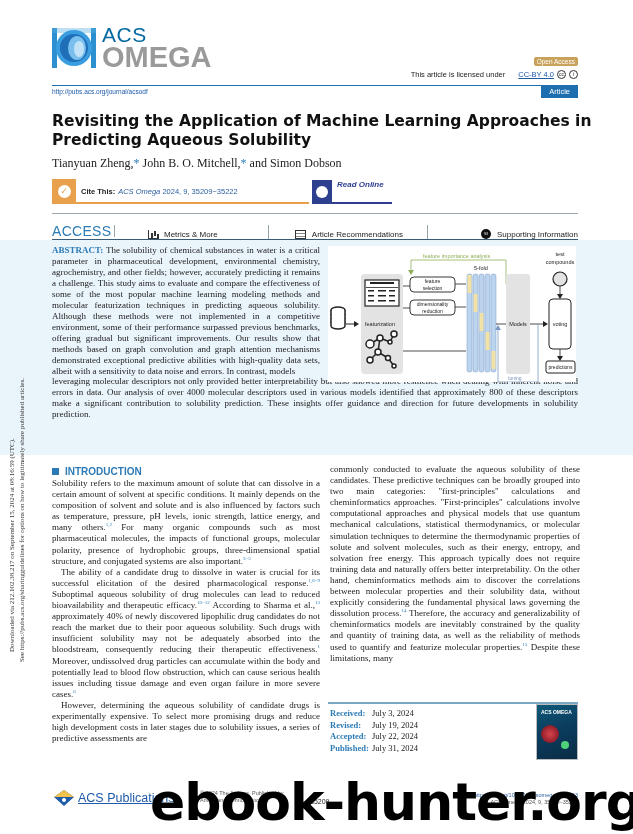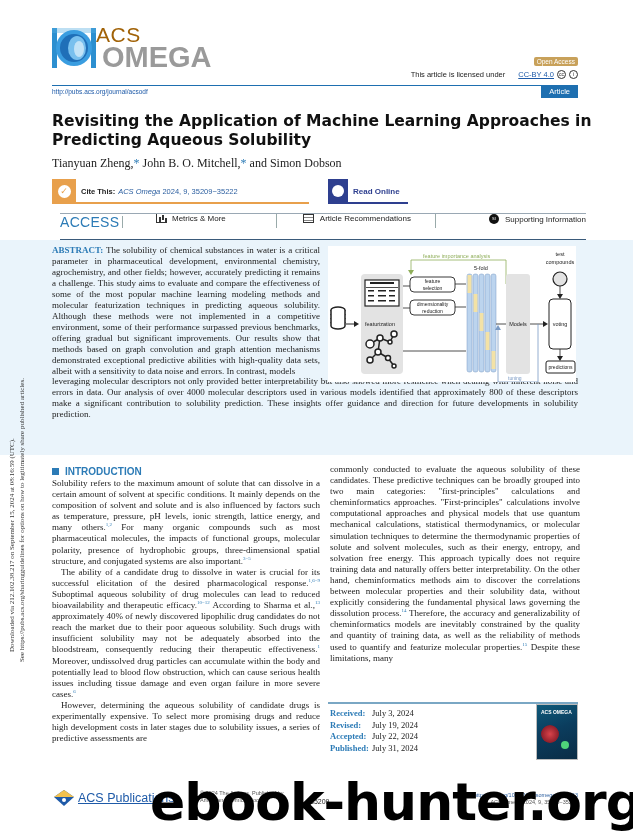--- a/index.html
+++ b/index.html
@@ -4,21 +4,21 @@
 <style>
   * { margin: 0; padding: 0; box-sizing: border-box; }
   html, body { width: 633px; height: 834px; background: #ffffff; overflow: hidden; }
   body { position: relative; font-family: "Liberation Serif", serif; color: #222; }
 
   .abs { position: absolute; }
 
   
   .logo { left: 52px; top: 24px; width: 170px; height: 50px; }
   .logo-mark { position: absolute; left: 0; top: 2px; width: 44px; height: 44px; }
-  .logo-text-acs { position: absolute; left: 44px; top: 0px; font-family: "Liberation Sans", sans-serif; font-size: 21px; color: #a16207; letter-spacing: 0.5px; line-height: 21px; }
+  .logo-text-acs { position: absolute; left: 50px; top: 0px; font-family: "Liberation Sans", sans-serif; font-size: 21px; color: #0369a1; letter-spacing: 0.5px; line-height: 21px; }
   .logo-text-omega { position: absolute; left: 50px; top: 18px; font-family: "Liberation Sans", sans-serif; font-size: 29px; font-weight: bold; color: #9a9a9a; letter-spacing: 0px; line-height: 30px; }
 
   .open-access { right: 55px; top: 57px; background: #c8a15a; color: #fff; font-family: "Liberation Sans", sans-serif; font-size: 6.5px; padding: 1px 3px; border-radius: 2px; }
   .license { right: 55px; top: 70px; font-family: "Liberation Sans", sans-serif; font-size: 7.5px; color: #222; display: flex; align-items: center; gap: 3px; }
   .license a { color: #1e5aa8; text-decoration: underline; margin-left: 10px; }
   .cc-ico { display: inline-block; width: 9px; height: 9px; border: 1px solid #333; border-radius: 50%; font-size: 5px; line-height: 7px; text-align: center; }
 
   .url-bar { left: 52px; top: 85px; width: 526px; height: 12px; border-top: 1px solid #1e6fb0; }
   .url-text { left: 52px; top: 88px; font-family: "Liberation Sans", sans-serif; font-size: 6.5px; color: #1e5aa8; }
   .article-tag { right: 55px; top: 86px; background: #1e6fb0; color: #fff; font-family: "Liberation Sans", sans-serif; font-size: 7.5px; padding: 1px 8px 2px; text-align: center; }
@@ -28,27 +28,27 @@
   .authors { left: 52px; top: 156px; font-size: 12px; color: #222; }
   .authors .star { color: #2c7bb6; }
 
   .cite-box { left: 52px; top: 180px; width: 257px; height: 24px; border-bottom: 2px solid #e8a04c; display: flex; align-items: center; }
   .cite-icon { width: 24px; height: 24px; background: #e8a04c; display: flex; align-items: center; justify-content: center; }
   .cite-icon span { width: 13px; height: 13px; border-radius: 50%; background: #fff; color: #e8a04c; font-size: 9px; line-height: 13px; text-align: center; font-family: "DejaVu Sans", sans-serif; font-weight: bold; }
   .cite-label { margin-left: 5px; font-family: "Liberation Sans", sans-serif; font-size: 7.5px; font-weight: bold; color: #222; }
   .cite-ref { margin-left: 3px; font-family: "Liberation Sans", sans-serif; font-size: 7.5px; color: #2c5fa0; }
   .cite-ref i { font-style: italic; }
 
-  .read-box { left: 328px; top: 180px; width: 80px; height: 24px; border-bottom: 2px solid #2e3f8f; display: flex; align-items: center; }
+  .read-box { left: 312px; top: 180px; width: 80px; height: 24px; border-bottom: 2px solid #2e3f8f; display: flex; align-items: flex-start; font-style: italic; }
   .read-icon { width: 20px; height: 24px; background: #2e3f8f; display: flex; align-items: center; justify-content: center; }
   .read-icon span { width: 12px; height: 12px; border-radius: 50%; background: #fff; }
   .read-label { margin-left: 5px; font-family: "Liberation Sans", sans-serif; font-size: 8px; font-weight: bold; color: #2e3f8f; }
 
   
-  .access-bar { left: 52px; top: 213px; width: 526px; height: 27px; border-top: 1px solid #9aa8b4; border-bottom: 1.5px solid #3a5a7a; display: flex; align-items: flex-start; font-family: "Liberation Sans", sans-serif; margin-left: 8px; }
+  .access-bar { left: 52px; top: 213px; width: 526px; height: 27px; border-top: 1px solid #9aa8b4; border-bottom: 1.5px solid #3a5a7a; display: flex; align-items: flex-end; font-family: "Liberation Sans", sans-serif; }
   .access-label { font-size: 14px; color: #2c7bb6; letter-spacing: 0.3px; width: 80px; }
   .access-label::after { content: ""; display: inline-block; width: 1px; height: 12px; background: #9aa; margin-left: 3px; vertical-align: -1px; }
   .access-item { font-size: 8px; color: #222; display: flex; align-items: center; gap: 6px; }
   .access-sep { width: 1px; height: 14px; background: #9aa; }
   .ico-metrics { width: 10px; height: 9px; border-left: 1px solid #333; border-bottom: 1px solid #333; position: relative; }
   .ico-metrics::before { content: ""; position: absolute; left: 2px; bottom: 0; width: 1.5px; height: 5px; background: #333; box-shadow: 3px -2px 0 0 #333, 6px 1px 0 0 #333; }
   .ico-recs { width: 11px; height: 9px; border: 1px solid #333; background: repeating-linear-gradient(#fff 0 2px, #888 2px 3px); }
   .ico-si { width: 10px; height: 10px; border-radius: 50%; background: #111; color: #fff; font-size: 4px; line-height: 10px; text-align: center; }
 
   

